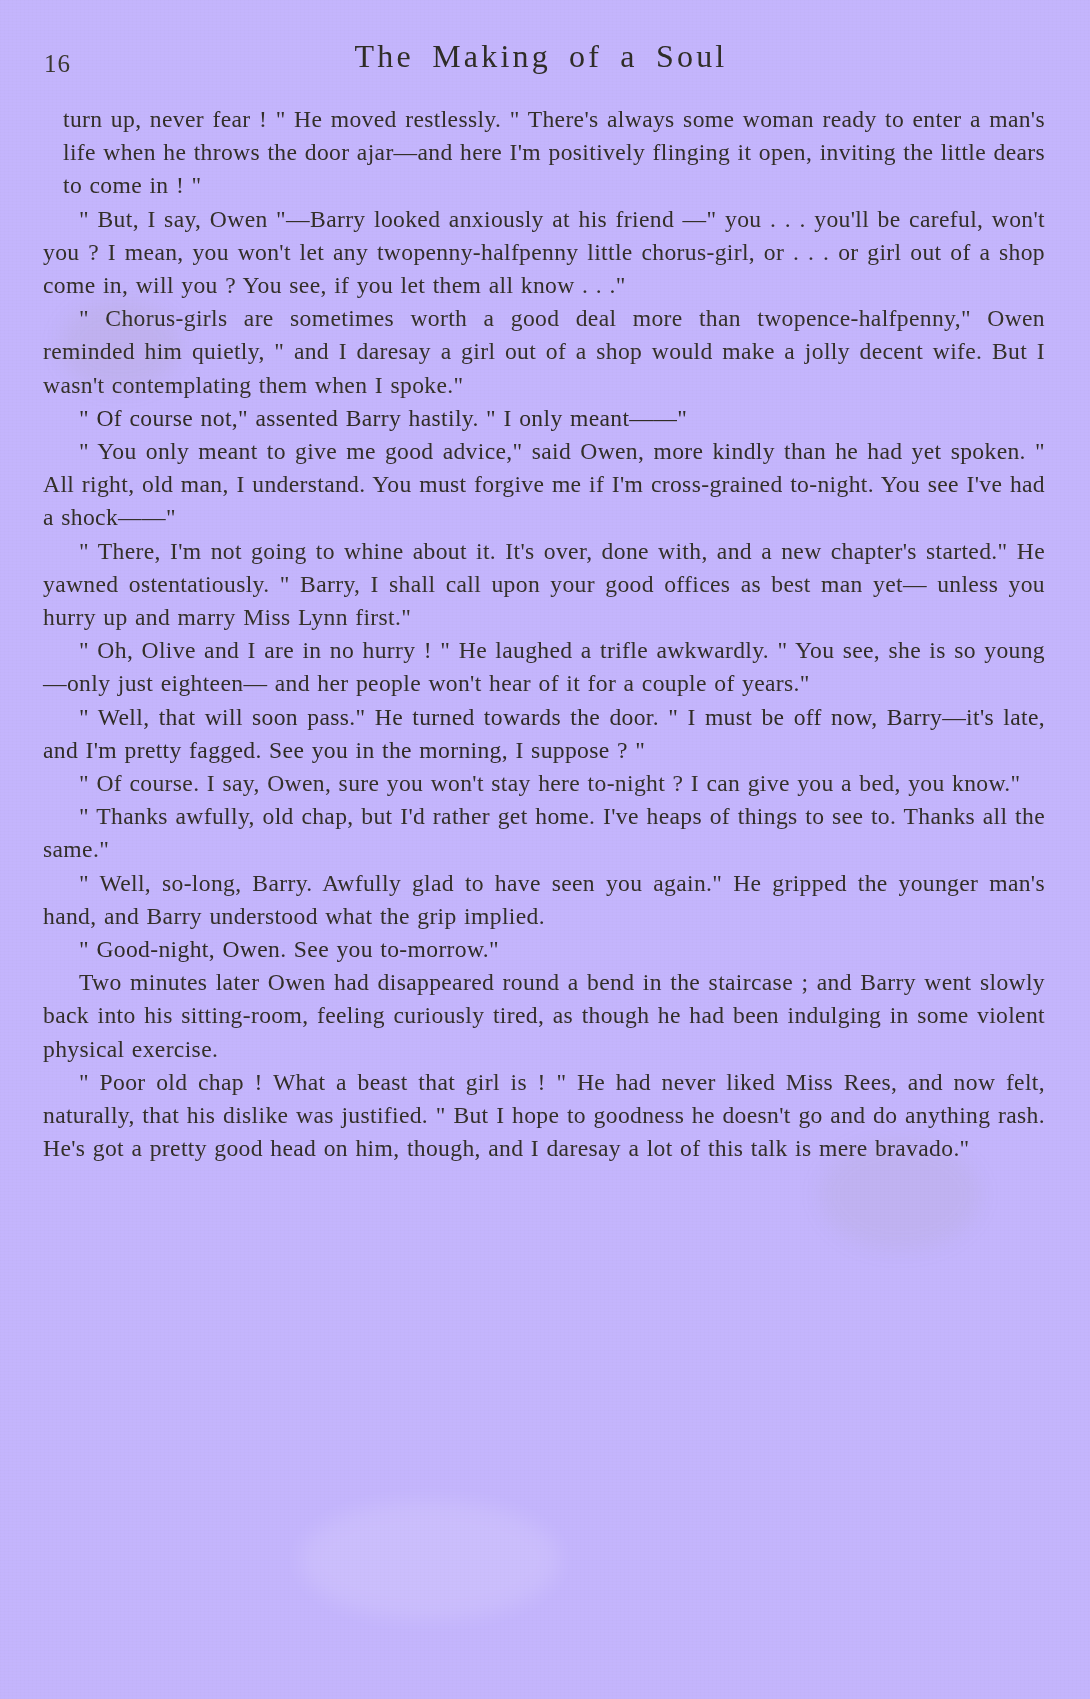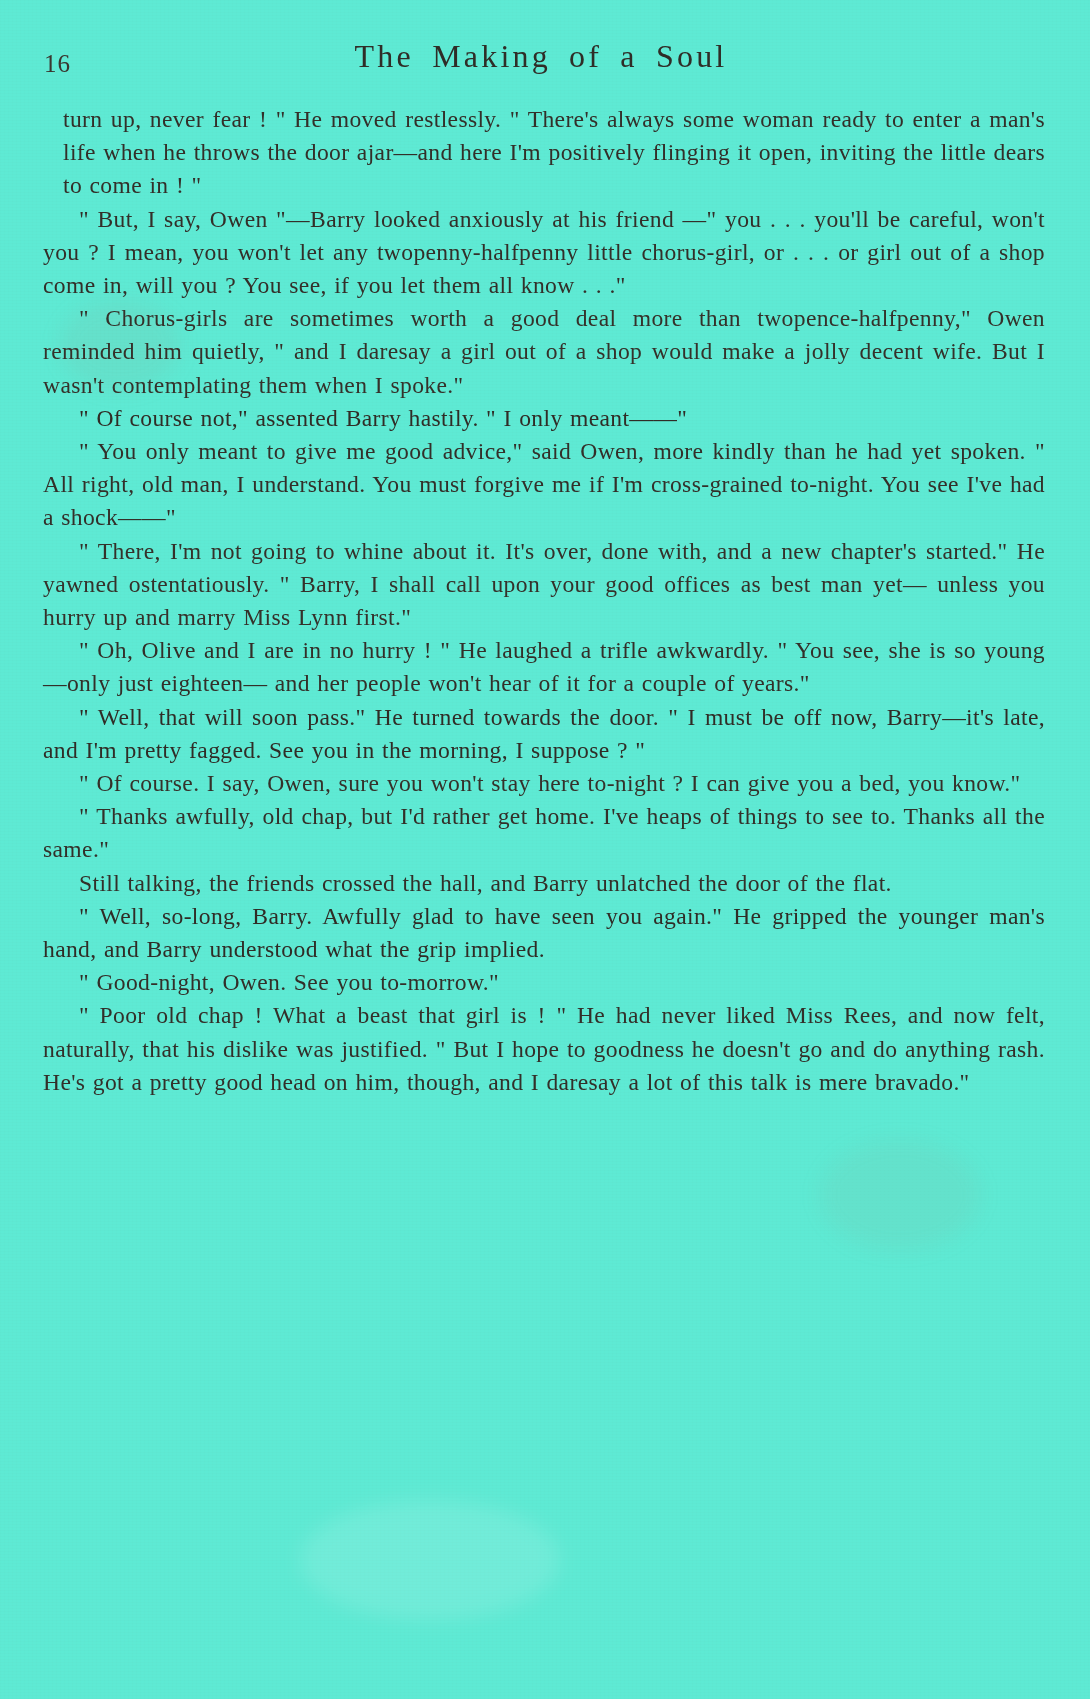--- a/index.html
+++ b/index.html
@@ -15,21 +15,21 @@
   }
   .page {
     position: relative;
     width: 1090px;
     height: 1699px;
     box-sizing: border-box;
     background:
       radial-gradient(ellipse at 20% 12%, rgba(255,255,255,0.38), rgba(255,255,255,0) 58%),
       radial-gradient(ellipse at 82% 78%, rgba(180,175,160,0.30), rgba(255,255,255,0) 62%),
       linear-gradient(105deg, #dedac e 0%, #d9d5c9 40%, #d2cec1 100%);
-    background-color: #5eead4;
+    background-color: #c4b5fd;
   }
   
   .grain {
     position: absolute;
     inset: 0;
     pointer-events: none;
     opacity: 0.35;
     background-image:
       repeating-linear-gradient(0deg, rgba(120,115,100,0.055) 0px, rgba(120,115,100,0.055) 1px, rgba(255,255,255,0) 1px, rgba(255,255,255,0) 3px),
       repeating-linear-gradient(90deg, rgba(120,115,100,0.045) 0px, rgba(120,115,100,0.045) 1px, rgba(255,255,255,0) 1px, rgba(255,255,255,0) 4px);
@@ -112,19 +112,19 @@
     <p class="noindent">turn up, never fear ! "  He moved restlessly.  " There's always some woman ready to enter a man's life when he throws the door ajar—and here I'm positively flinging it open, inviting the little dears to come in ! "</p>
     <p>" But, I say, Owen "—Barry looked anxiously at his friend —" you . . . you'll be careful, won't you ?  I mean, you won't let any twopenny-halfpenny little chorus-girl, or . . . or girl out of a shop come in, will you ?  You see, if you let them all know . . ."</p>
     <p>" Chorus-girls are sometimes worth a good deal more than twopence-halfpenny," Owen reminded him quietly, " and I daresay a girl out of a shop would make a jolly decent wife. But I wasn't contemplating them when I spoke."</p>
     <p>" Of course not," assented Barry hastily.  " I only meant——"</p>
     <p>" You only meant to give me good advice," said Owen, more kindly than he had yet spoken.  " All right, old man, I understand.  You must forgive me if I'm cross-grained to-night. You see I've had a shock——"</p>
     <p>" There, I'm not going to whine about it.  It's over, done with, and a new chapter's started."  He yawned ostentatiously. " Barry, I shall call upon your good offices as best man yet— unless you hurry up and marry Miss Lynn first."</p>
     <p>" Oh, Olive and I are in no hurry ! "  He laughed a trifle awkwardly.  " You see, she is so young—only just eighteen— and her people won't hear of it for a couple of years."</p>
     <p>" Well, that will soon pass."  He turned towards the door. " I must be off now, Barry—it's late, and I'm pretty fagged. See you in the morning, I suppose ? "</p>
     <p>" Of course.  I say, Owen, sure you won't stay here to-night ? I can give you a bed, you know."</p>
     <p>" Thanks awfully, old chap, but I'd rather get home.  I've heaps of things to see to.  Thanks all the same."</p>
-    <p>Still talking, the friends crossed the hall, and Barry unlatched the door of the flat.</p>
     <p>" Well, so-long, Barry.  Awfully glad to have seen you again." He gripped the younger man's hand, and Barry understood what the grip implied.</p>
     <p>" Good-night, Owen.  See you to-morrow."</p>
+    <p>Two minutes later Owen had disappeared round a bend in the staircase ; and Barry went slowly back into his sitting-room, feeling curiously tired, as though he had been indulging in some violent physical exercise.</p>
     <p>" Poor old chap !  What a beast that girl is ! "  He had never liked Miss Rees, and now felt, naturally, that his dislike was justified.  " But I hope to goodness he doesn't go and do anything rash.  He's got a pretty good head on him, though, and I daresay a lot of this talk is mere bravado."</p>
   </div>
 
 </div>
 
 </body></html>

